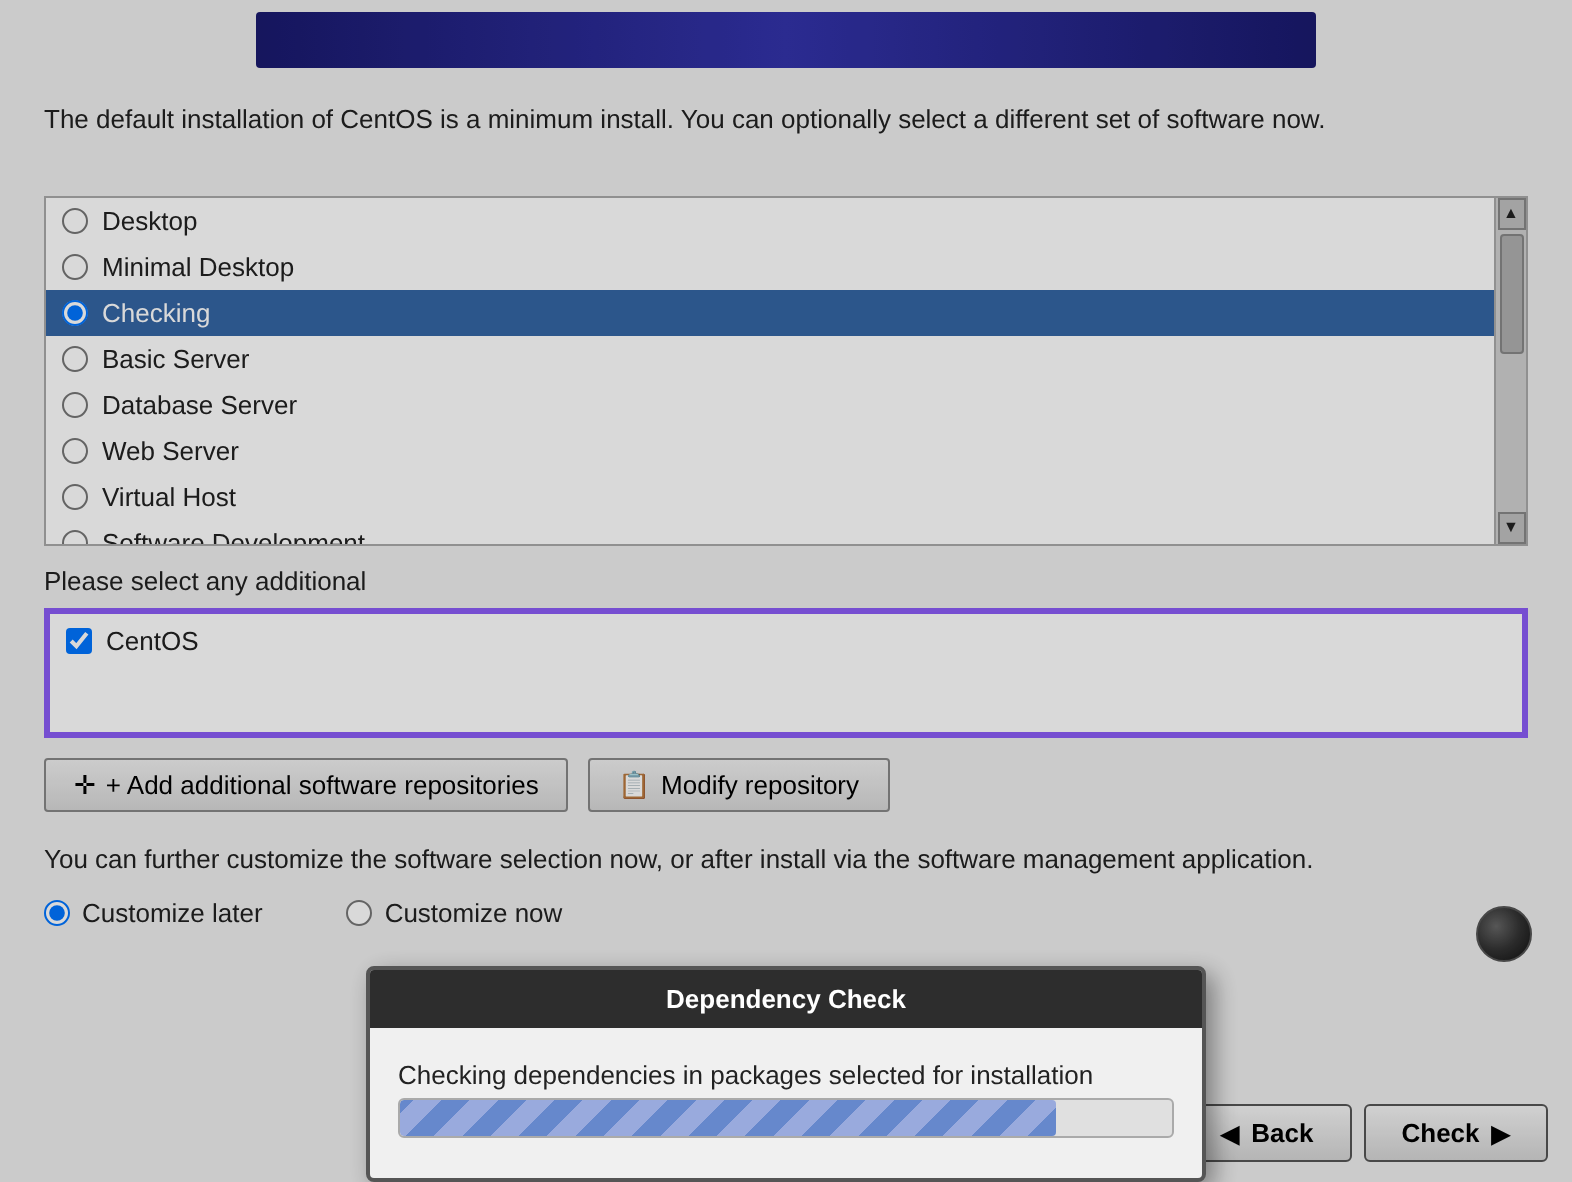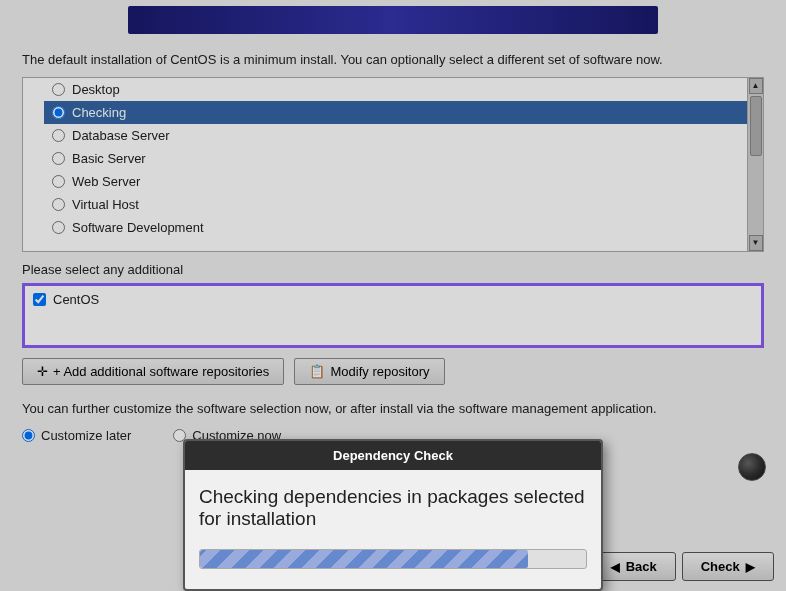--- a/index.html
+++ b/index.html
@@ -29,32 +29,31 @@
       height: 28px;
       background: linear-gradient(to right, #1a1a6e, #3333aa, #1a1a6e);
       border-radius: 2px;
     }
 
     .main-content {
       padding: 10px 22px 0 22px;
     }
 
     .description {
-      margin-bottom: 7px;
+      margin-bottom: 28px;
       line-height: 1.5;
       font-size: 13px;
     }
 
     .software-list-container {
       border: 1px solid #aaa;
       background: white;
       height: 175px;
       overflow: hidden;
       position: relative;
-      padding-left: 21px;
     }
 
     .software-list {
       width: calc(100% - 16px);
       height: 100%;
       overflow-y: auto;
     }
 
     .list-item {
       display: flex;
@@ -227,22 +226,22 @@
       font-size: 13px;
       font-weight: bold;
       text-align: center;
     }
 
     .dialog-body {
       padding: 16px 14px 20px 14px;
     }
 
     .dialog-message {
-      font-size: 19px;
-      margin-bottom: 19px;
+      font-size: 13px;
+      margin-bottom: 4px;
       color: #222;
     }
 
     .progress-bar-track {
       width: 100%;
       height: 20px;
       background: #e0e0e0;
       border: 1px solid #aaa;
       border-radius: 3px;
       overflow: hidden;
@@ -286,31 +285,35 @@
 
 <div class="main-content">
   <p class="description">The default installation of CentOS is a minimum install. You can optionally select a different set of software now.</p>
 
   <div class="software-list-container">
     <div class="software-list">
       <div class="list-item">
         <input type="radio" name="software" style="">
         <span>Desktop</span>
       </div>
+      <div class="list-item">
+        <input type="radio" name="software" style="">
+        <span>Minimal Desktop</span>
+      </div>
       <div class="list-item selected">
         <input type="radio" name="software" checked="" style="">
         <span>Checking</span>
       </div>
       <div class="list-item">
         <input type="radio" name="software" style="">
+        <span>Basic Server</span>
+      </div>
+      <div class="list-item">
+        <input type="radio" name="software" style="">
         <span>Database Server</span>
-      </div>
-      <div class="list-item">
-        <input type="radio" name="software" style="">
-        <span>Basic Server</span>
       </div>
       <div class="list-item">
         <input type="radio" name="software" style="">
         <span>Web Server</span>
       </div>
       <div class="list-item">
         <input type="radio" name="software" style="">
         <span>Virtual Host</span>
       </div>
       <div class="list-item">

